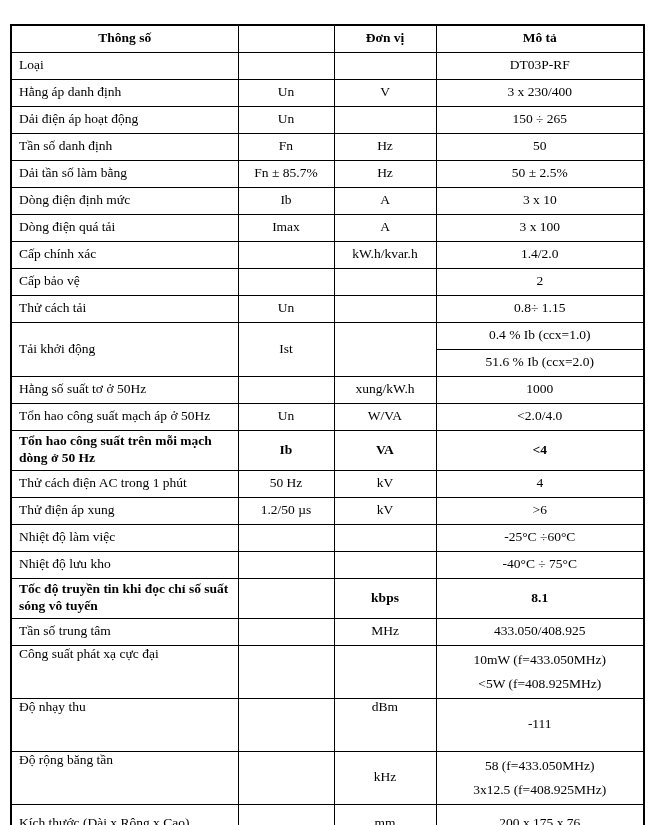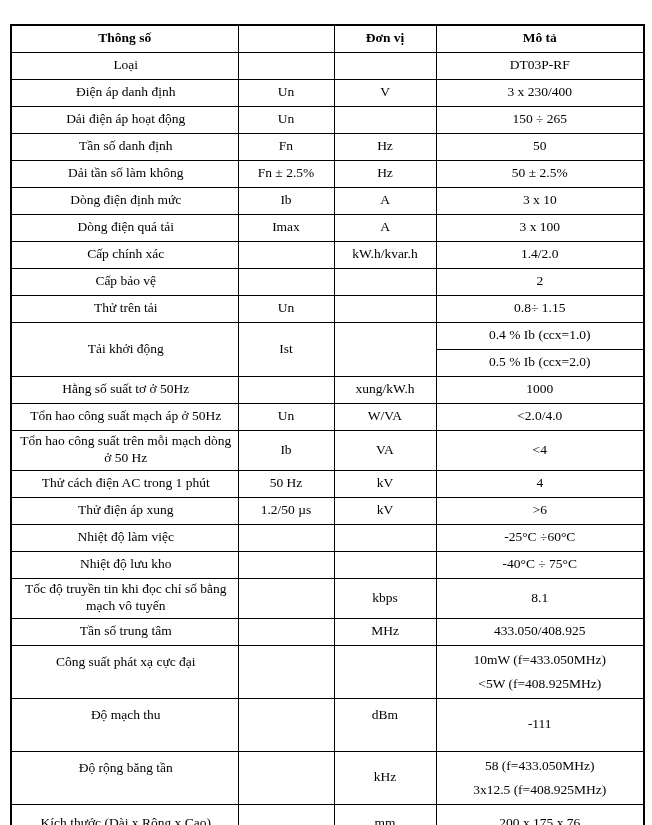--- a/index.html
+++ b/index.html
@@ -1,26 +1,26 @@
 <!DOCTYPE html>
 <html><head>
 <meta charset="utf-8">
 <style>
   html,body{margin:0;padding:0;background:#ffffff;}
   body{width:652px;height:825px;position:relative;font-family:"Liberation Serif","DejaVu Serif",serif;color:#000;}
   .table-wrap{position:absolute;left:10px;top:24px;}
   table{border-collapse:collapse;width:633px;table-layout:fixed;border:2px solid #000;}
   th,td{border:1px solid #000;font-size:13.5px;line-height:1.25;padding:1px 4px;text-align:center;vertical-align:middle;color:#000;}
   th{font-weight:bold;}
-  td.param{text-align:center;padding-left:7px;padding-right:5px;margin-left:32px;}
+  td.param{text-align:left;padding-left:7px;padding-right:5px;margin-left:32px;}
   tr.rh27{height:27px;}
   tr.rh28{height:40px;}
-  tr.rh40{height:40px;}
+  tr.rh40{height:40px;font-weight:bold;}
   tr.rh53{height:53px;}
-  .vt{vertical-align:top;padding-top:8px;}
+  .vt{vertical-align:top;padding-top:0;}
   .descline{line-height:24px;}
 </style>
 </head>
 <body>
 
 <div class="table-wrap">
 <table>
   <colgroup>
     <col style="width:227px">
         <col style="width:96px">
@@ -36,43 +36,43 @@
   </tr>
 
   <tr class="rh27">
     <td class="param">Loại</td>
     <td></td>
     <td></td>
     <td>DT03P-RF</td>
   </tr>
 
   <tr class="rh27">
-    <td class="param">Điện áp danh định</td>
+    <td class="param">Hằng áp danh định</td>
     <td>Un</td>
     <td>V</td>
     <td>3 x 230/400</td>
   </tr>
 
   <tr class="rh27">
     <td class="param">Dải điện áp hoạt động</td>
     <td>Un</td>
     <td></td>
     <td>150 ÷ 265</td>
   </tr>
 
   <tr class="rh27">
     <td class="param">Tần số danh định</td>
     <td>Fn</td>
     <td>Hz</td>
     <td>50</td>
   </tr>
 
   <tr class="rh27">
-    <td class="param">Dải tần số làm không</td>
-    <td>Fn ± 2.5%</td>
+    <td class="param">Dải tần số làm bằng</td>
+    <td>Fn ± 85.7%</td>
     <td>Hz</td>
     <td>50 ± 2.5%</td>
   </tr>
 
   <tr class="rh27">
     <td class="param">Dòng điện định mức</td>
     <td>Ib</td>
     <td>A</td>
     <td>3 x 10</td>
   </tr>
@@ -92,34 +92,34 @@
   </tr>
 
   <tr class="rh27">
     <td class="param">Cấp bảo vệ</td>
     <td></td>
     <td></td>
     <td>2</td>
   </tr>
 
   <tr class="rh27">
-    <td class="param">Thử trên tải</td>
+    <td class="param">Thử cách tải</td>
     <td>Un</td>
     <td></td>
     <td>0.8÷ 1.15</td>
   </tr>
 
   <tr class="rh27">
     <td class="param" rowspan="2">Tải khởi động</td>
     <td rowspan="2">Ist</td>
     <td rowspan="2"></td>
     <td>0.4 % Ib (ccx=1.0)</td>
   </tr>
   <tr class="rh27">
-    <td>0.5 % Ib (ccx=2.0)</td>
+    <td>51.6 % Ib (ccx=2.0)</td>
   </tr>
 
   <tr class="rh27">
     <td class="param">Hằng số suất tơ ở 50Hz</td>
     <td></td>
     <td>xung/kW.h</td>
     <td>1000</td>
   </tr>
 
   <tr class="rh27">
@@ -158,21 +158,21 @@
   </tr>
 
   <tr class="rh27">
     <td class="param">Nhiệt độ lưu kho</td>
     <td></td>
     <td></td>
     <td>-40°C ÷ 75°C</td>
   </tr>
 
   <tr class="rh40">
-    <td class="param">Tốc độ truyền tin khi đọc chỉ số bằng mạch vô tuyến</td>
+    <td class="param">Tốc độ truyền tin khi đọc chỉ số suất sóng vô tuyến</td>
     <td></td>
     <td>kbps</td>
     <td>8.1</td>
   </tr>
 
   <tr class="rh27">
     <td class="param">Tần số trung tâm</td>
     <td></td>
     <td>MHz</td>
     <td>433.050/408.925</td>
@@ -182,21 +182,21 @@
     <td class="param vt">Công suất phát xạ cực đại</td>
     <td></td>
     <td></td>
     <td>
       <div class="descline">10mW (f=433.050MHz)</div>
       <div class="descline">&lt;5W (f=408.925MHz)</div>
     </td>
   </tr>
 
   <tr class="rh53">
-    <td class="param vt">Độ mạch thu</td>
+    <td class="param vt">Độ nhạy thu</td>
     <td></td>
     <td class="vt">dBm</td>
     <td>-111</td>
   </tr>
 
   <tr class="rh53">
     <td class="param vt">Độ rộng băng tần</td>
     <td></td>
     <td>kHz</td>
     <td>

